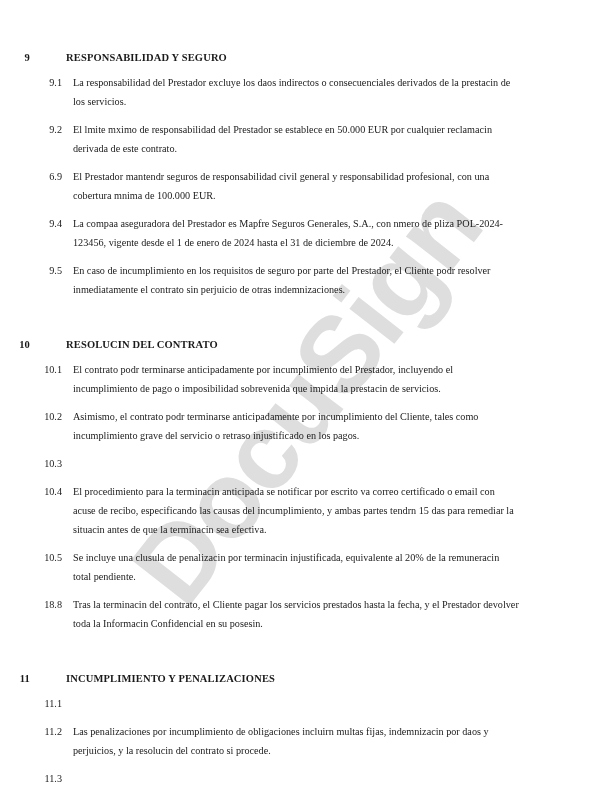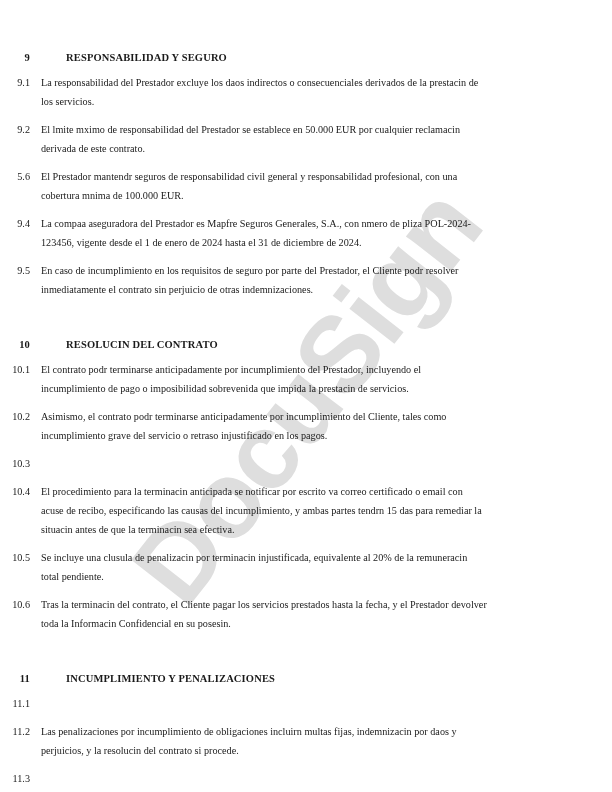--- a/index.html
+++ b/index.html
@@ -82,20 +82,21 @@
     font-size: 10.2px;
     line-height: 19px;
   }
   .clause .cl-num {
     width: 30px;
     flex: 0 0 30px;
     text-align: right;
     font-size: 10.2px;
     line-height: 19px;
     white-space: nowrap;
+    margin-left: 32px;
   }
   .clause .cl-text {
     padding-left: 11px;
     width: 446px;
     text-align: left;
     font-size: 10.2px;
     line-height: 19px;
   }
   .clause .cl-text b {
     font-weight: 400;
@@ -129,21 +130,21 @@
             <span class="cl-num">9.1</span>
             <span class="cl-text"><span>La responsabilidad del </span><b>Prestador</b><span> excluye los daos indirectos o consecuenciales derivados de la prestacin de los servicios.</span></span>
           </div>
           <div class="sp-between-clauses"></div>
           <div class="clause">
             <span class="cl-num">9.2</span>
             <span class="cl-text"><span>El lmite mximo de responsabilidad del </span><b>Prestador</b><span> se establece en 50.000 EUR por cualquier reclamacin derivada de este contrato.</span></span>
           </div>
           <div class="sp-between-clauses"></div>
           <div class="clause">
-            <span class="cl-num">5.6</span>
+            <span class="cl-num">6.9</span>
             <span class="cl-text"><span>El </span><b>Prestador</b><span> mantendr seguros de responsabilidad civil general y responsabilidad profesional, con una cobertura mnima de 100.000 EUR.</span></span>
           </div>
           <div class="sp-between-clauses"></div>
           <div class="clause">
             <span class="cl-num">9.4</span>
             <span class="cl-text"><span>La compaa aseguradora del </span><b>Prestador</b><span> es Mapfre Seguros Generales, S.A., con nmero de pliza POL-2024-123456, vigente desde el 1 de enero de 2024 hasta el 31 de diciembre de 2024.</span></span>
           </div>
           <div class="sp-between-clauses"></div>
           <div class="clause">
             <span class="cl-num">9.5</span>
@@ -175,21 +176,21 @@
             <span class="cl-num">10.4</span>
             <span class="cl-text"><span>El procedimiento para la terminacin anticipada se notificar por escrito va correo certificado o email con acuse de recibo, especificando las causas del incumplimiento, y ambas partes tendrn 15 das para remediar la situacin antes de que la terminacin sea efectiva.</span></span>
           </div>
           <div class="sp-between-clauses"></div>
           <div class="clause">
             <span class="cl-num">10.5</span>
             <span class="cl-text"><span>Se incluye una clusula de penalizacin por terminacin injustificada, equivalente al 20% de la remuneracin total pendiente.</span></span>
           </div>
           <div class="sp-between-clauses"></div>
           <div class="clause">
-            <span class="cl-num">10.6</span>
+            <span class="cl-num">18.8</span>
             <span class="cl-text"><span>Tras la terminacin del contrato, el </span><b>Cliente</b><span> pagar los servicios prestados hasta la fecha, y el </span><b>Prestador</b><span> devolver toda la </span><b>Informacin Confidencial</b><span> en su posesin.</span></span>
           </div>
         </div>
         <div class="sp-between-sections"></div>
         <div class="section">
           <div class="section-heading">
             <span class="sec-num">11</span>
             <span class="sec-title">INCUMPLIMIENTO Y PENALIZACIONES</span>
           </div>
           <div class="sp-after-heading"></div>

